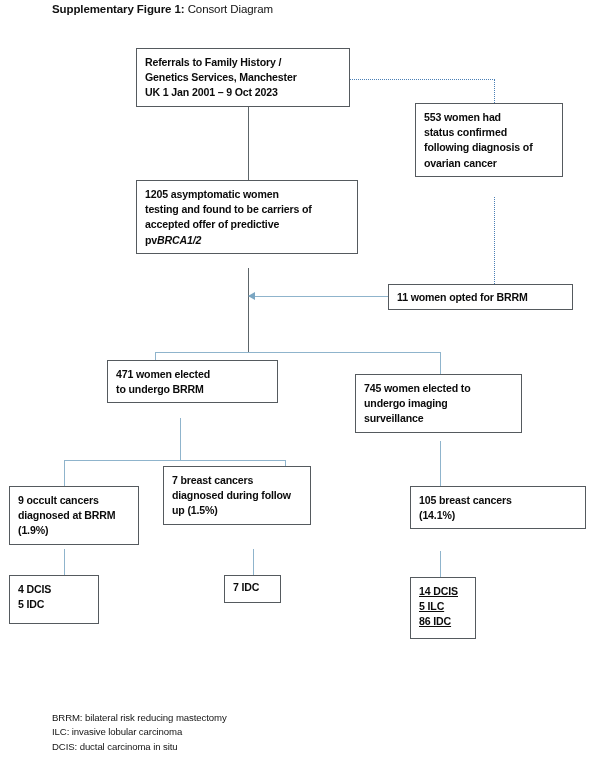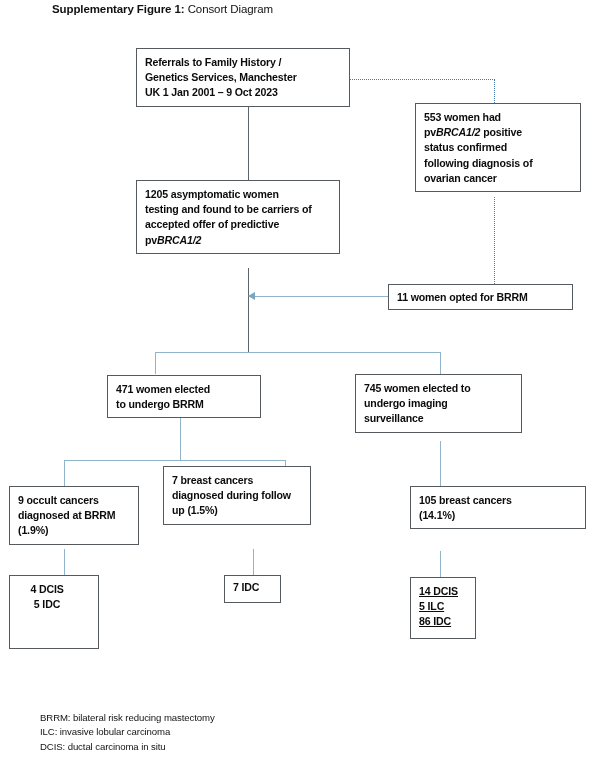--- a/index.html
+++ b/index.html
@@ -59,21 +59,21 @@
     position: absolute;
     width: 0; height: 0;
     border-top: 4px solid transparent;
     border-bottom: 4px solid transparent;
     border-right: 7px solid #7ba6c2;
     z-index: 2;
   }
 
   #legend {
     position: absolute;
-    left: 40px;
+    left: 52px;
     top: 711px;
     font-size: 9.6px;
     line-height: 14.4px;
     color: #141414;
     letter-spacing: -0.1px;
   }
   #legend .leg-line { display: block; white-space: nowrap; }
 </style>
 </head>
 <body>
@@ -110,40 +110,39 @@
 <div class="conn v" style="left:253px; top:549px; height:26px;"></div>
 
 <div class="conn v" style="left:440px; top:551px; height:26px;"></div>
 
 <div class="node" style="left:136px; top:48px; width:214px;">
   <span class="line">Referrals to Family History /</span>
   <span class="line">Genetics Services, Manchester</span>
   <span class="line">UK 1 Jan 2001 – 9 Oct 2023</span>
 </div>
 
-<div class="node" style="left:415px; top:103px; width:166px;">
+<div class="node" style="left:415px; top:103px; width:148px;">
   <span class="line">553  women had</span>
-  <span class="line">pv<span class="ital">BRCA1/2</span> positive</span>
   <span class="line">status confirmed</span>
   <span class="line">following diagnosis of</span>
   <span class="line">ovarian cancer</span>
 </div>
 
-<div class="node" style="left:136px; top:180px; width:204px;">
+<div class="node" style="left:136px; top:180px; width:222px;">
   <span class="line">1205 asymptomatic women</span>
   <span class="line">testing and found to be carriers of</span>
   <span class="line">accepted offer of predictive</span>
   <span class="line">pv<span class="ital">BRCA1/2</span></span>
 </div>
 
 <div class="node" style="left:388px; top:284px; width:185px; padding-top:5px; padding-bottom:4px;">
   <span class="line">11 women opted for BRRM</span>
 </div>
 
-<div class="node" style="left:107px; top:375px; width:154px;">
+<div class="node" style="left:107px; top:360px; width:171px;">
   <span class="line">471 women elected</span>
   <span class="line">to undergo BRRM</span>
 </div>
 
 <div class="node" style="left:355px; top:374px; width:167px;">
   <span class="line">745 women elected to</span>
   <span class="line">undergo imaging</span>
   <span class="line">surveillance</span>
 </div>
 
@@ -157,21 +156,21 @@
   <span class="line">7 breast cancers</span>
   <span class="line">diagnosed during follow</span>
   <span class="line">up (1.5%)</span>
 </div>
 
 <div class="node" style="left:410px; top:486px; width:176px;">
   <span class="line">105 breast cancers</span>
   <span class="line">(14.1%)</span>
 </div>
 
-<div class="node" style="left:9px; top:575px; width:90px; height:74px;text-align:center;">
+<div class="node" style="left:9px; top:575px; width:90px; height:49px;">
   <span class="line">4 DCIS</span>
   <span class="line">5 IDC</span>
 </div>
 
 <div class="node" style="left:224px; top:575px; width:57px; height:28px; padding-top:4px;">
   <span class="line">7 IDC</span>
 </div>
 
 <div class="node" style="left:410px; top:577px; width:66px; height:62px;text-decoration:underline;">
   <span class="line">14 DCIS</span>

